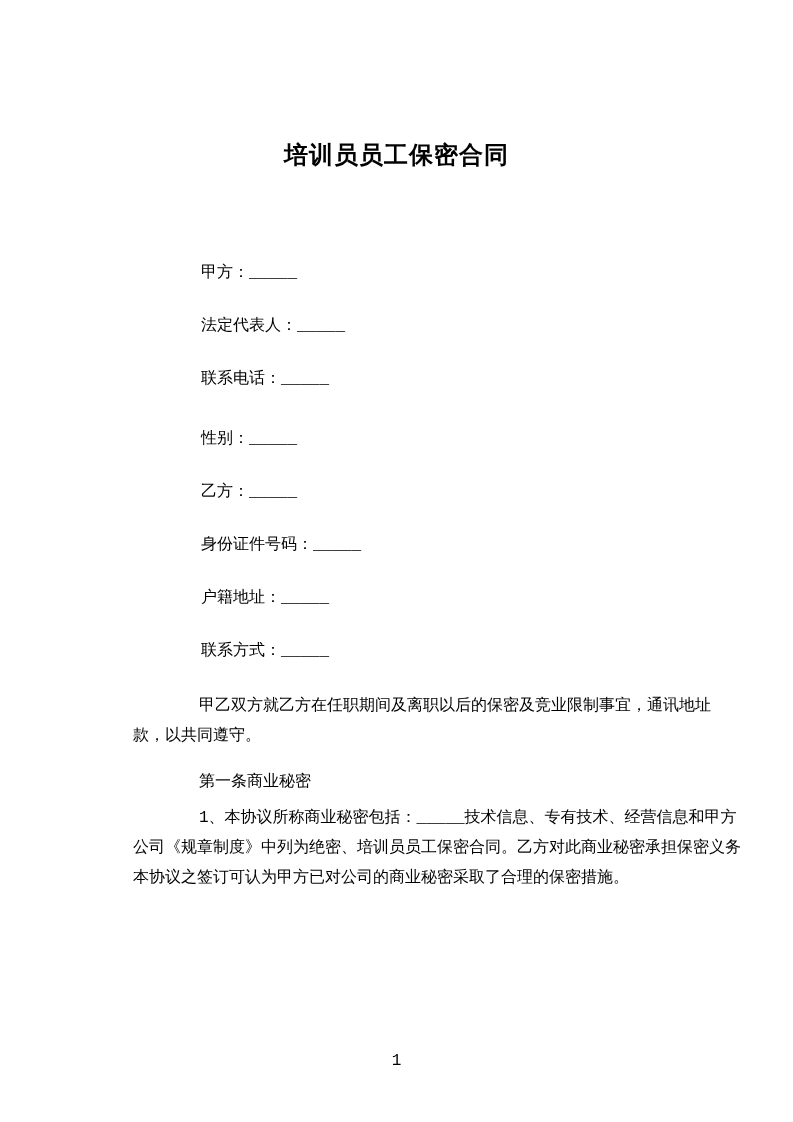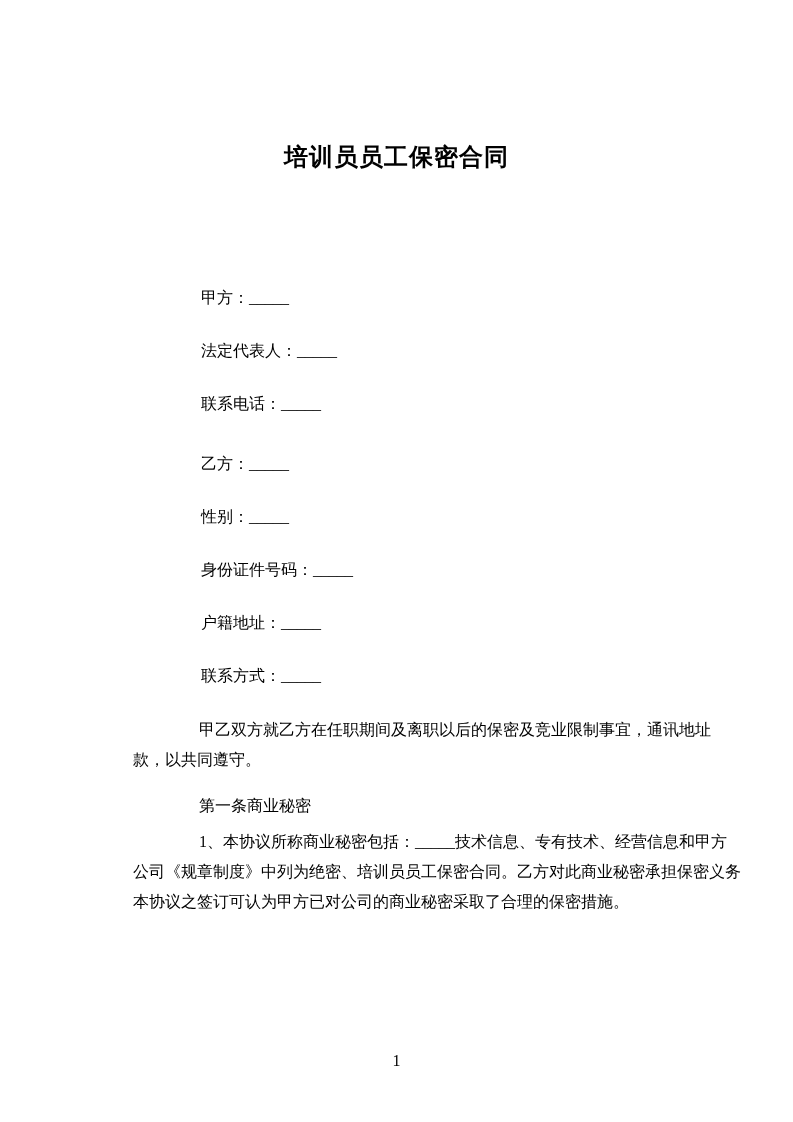--- a/index.html
+++ b/index.html
@@ -7,39 +7,39 @@
     padding: 0;
     background: #ffffff;
   }
   .page {
     position: relative;
     width: 707px;
     height: 1122px;
     margin: 0 auto;
     background: #ffffff;
     color: #000000;
-    font-family: Liberation Serif, serif;
+    font-family: Liberation Mono, monospace;
     overflow: hidden;
   }
   .content {
     position: absolute;
     left: 90px;
     right: 90px;
     top: 0;
   }
   .doc-title {
     margin: 141px 0 0 0;
     font-size: 24px;
     line-height: 32px;
     font-weight: 700;
     text-align: center;
     letter-spacing: 1px;
   }
   .fields {
-    margin-top: 108px;
+    margin-top: 84px;
   }
   .field {
     margin: 0 0 20px 0;
     padding-left: 68px;
     font-size: 16px;
     line-height: 33px;
     white-space: nowrap;
   }
   .field.gap-after {
     margin-bottom: 27px;
@@ -85,24 +85,24 @@
       <p class="field">
         <span>甲方：</span><span class="field-blank">_____</span>
       </p>
       <p class="field">
         <span>法定代表人：</span><span class="field-blank">_____</span>
       </p>
       <p class="field gap-after">
         <span>联系电话：</span><span class="field-blank">_____</span>
       </p>
       <p class="field">
-        <span>乙方：</span><span class="field-blank">_____</span>
+        <span>性别：</span><span class="field-blank">_____</span>
       </p>
       <p class="field">
-        <span>性别：</span><span class="field-blank">_____</span>
+        <span>乙方：</span><span class="field-blank">_____</span>
       </p>
       <p class="field">
         <span>身份证件号码：</span><span class="field-blank">_____</span>
       </p>
       <p class="field">
         <span>户籍地址：</span><span class="field-blank">_____</span>
       </p>
       <p class="field">
         <span>联系方式：</span><span class="field-blank">_____</span>
       </p>

